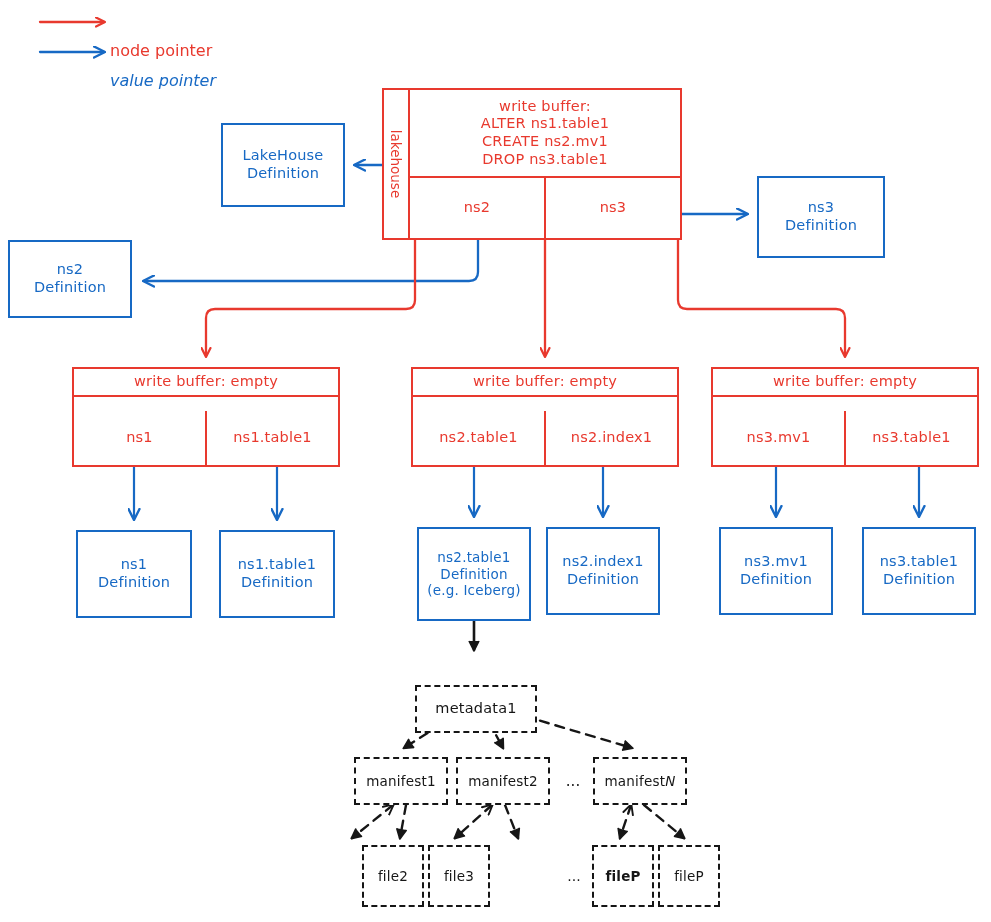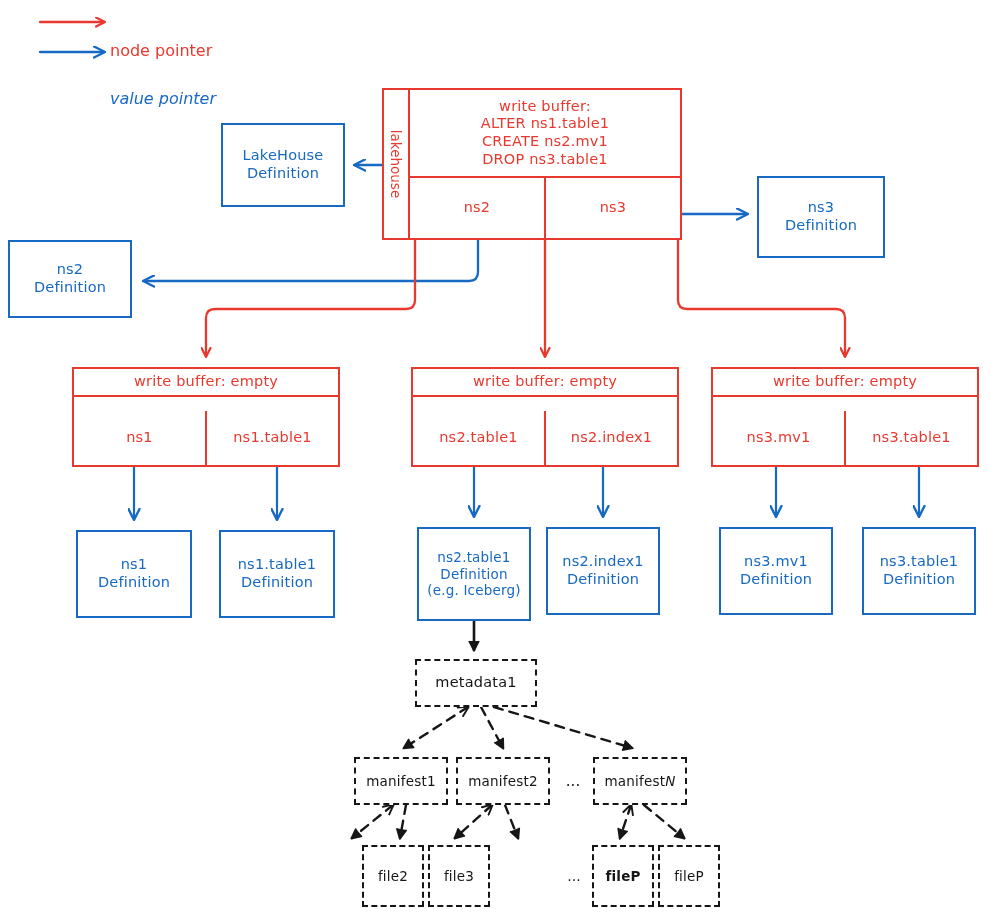--- a/index.html
+++ b/index.html
@@ -63,21 +63,21 @@
   #def-ns3{left:757px;top:176px;width:128px;height:82px;}
 
   #def-ns1{left:76px;top:530px;width:116px;height:88px;}
   #def-ns1table1{left:219px;top:530px;width:116px;height:88px;}
   #def-ns2table1{left:417px;top:527px;width:114px;height:94px;}
   #def-ns2index1{left:546px;top:527px;width:114px;height:88px;}
   #def-ns3mv1{left:719px;top:527px;width:114px;height:88px;}
   #def-ns3table1{left:862px;top:527px;width:114px;height:88px;}
 
   
-  #metadata1{left:415px;top:659px;width:122px;height:48px;}
+  #metadata1{left:415px;top:685px;width:122px;height:48px;}
   .manifest{top:757px;width:94px;height:48px;}
   #manifest1{left:354px;}
   #manifest2{left:456px;}
   #manifestN{left:593px;}
   #manifest-ellipsis{
     position:absolute;left:556px;top:757px;width:34px;height:48px;
     display:flex;align-items:center;justify-content:center;
     color:#161616;font-size:15px;
   }
   .filebox{top:845px;width:62px;height:62px;}
@@ -87,21 +87,21 @@
     position:absolute;left:560px;top:845px;width:28px;height:62px;
     display:flex;align-items:center;justify-content:center;
     color:#161616;font-size:14px;
   }
   .ital{font-style:italic;}
 
   
   #legend{position:absolute;left:38px;top:6px;width:260px;height:62px;}
   .legend-row{position:absolute;left:0;height:26px;width:100%;}
   #legend-row-node{top:3px;}
-  #legend-row-value{top:51px;font-style:italic;}
+  #legend-row-value{top:33px;font-style:italic;}
   .legend-label{
     position:absolute;left:72px;top:50%;transform:translateY(-50%);
     font-size:16px;white-space:nowrap;margin-top:28px;
   }
   .legend-label.n{color:#e8392e;}
   .legend-label.v{color:#1769c4;}
 </style>
 </head>
 <body>
 

